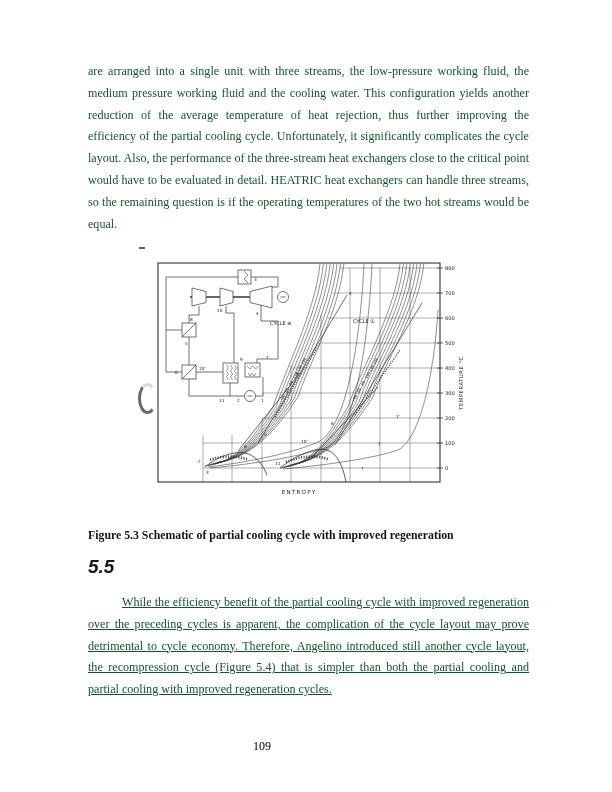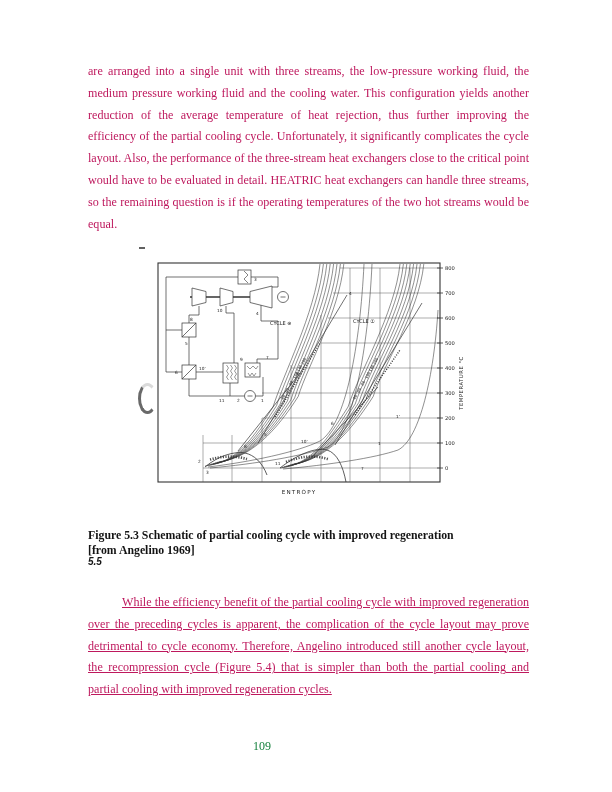--- a/index.html
+++ b/index.html
@@ -4,43 +4,43 @@
 <style>
   html,body{margin:0;padding:0;}
   body{
     width:612px;height:792px;position:relative;overflow:hidden;
     background:#ffffff;color:#1c1c1c;
     font-family:"Liberation Serif", serif;
   }
   .para{
     position:absolute;left:88px;width:441px;
     font-size:12.1px;line-height:21.8px;text-align:justify;
-    color:#be185d;
+    color:#14532d;
   }
   #para1{top:61px;}
   #para2{top:592px;text-indent:34px;text-decoration:underline;}
   #figure-wrap{position:absolute;left:150px;top:255px;width:320px;height:245px;}
   #stray-dash{position:absolute;left:139px;top:247px;width:6px;height:2px;background:#3a3a3a;opacity:.8;}
   #punch-artifact{
     position:absolute;left:138px;top:383px;width:13px;height:25px;
     border:3.5px solid #4f4f4f;border-right-color:transparent;border-top-color:rgba(80,80,80,.25);
     border-radius:50%;opacity:.85;
   }
   #caption{
     position:absolute;left:88px;top:528px;width:441px;
     font-weight:bold;font-size:11.8px;line-height:15px;color:#141414;
   }
   #section-heading{
     position:absolute;left:88px;top:556px;width:441px;
     font-family:"Liberation Sans", sans-serif;font-style:italic;font-weight:bold;
-    font-size:10px;color:#161616;display:flex;gap:17px;
+    font-size:19px;color:#161616;display:flex;gap:17px;
   }
   #page-number{
     position:absolute;left:0;top:739px;width:524px;text-align:center;
-    font-size:12px;color:#15803d;
+    font-size:12px;color:#000000;
   }
   svg text{font-family:"DejaVu Sans", sans-serif;fill:#1d1d1d;}
   .figline{stroke:#333;fill:none;}
 </style>
 </head>
 <body>
 
 <div id="para1" class="para">are arranged into a single unit with three streams, the low-pressure working fluid, the medium pressure working fluid and the cooling water.  This configuration yields another reduction of the average temperature of heat rejection, thus further improving the efficiency of the partial cooling cycle.  Unfortunately, it significantly complicates the cycle layout.  Also, the performance of the three-stream heat exchangers close to the critical point would have to be evaluated in detail.  HEATRIC heat exchangers can handle three streams, so the remaining question is if the operating temperatures of the two hot streams would be equal.</div>
 
 <div id="stray-dash"></div>
@@ -227,21 +227,20 @@
     <text x="116" y="104">7</text>
     <text x="69" y="147">11</text>
     <text x="87" y="147">2</text>
     <text x="111" y="147">1</text>
   </g>
 </svg>
 </div>
 
 <div id="caption">
   <div>Figure 5.3 Schematic of partial cooling cycle with improved regeneration</div>
-  <div>[from Angelino 1969]</div>
 </div>
 
 <div id="section-heading">
   <span>5.5</span>
 </div>
 
 <div id="para2" class="para">While the efficiency benefit of the partial cooling cycle with improved regeneration over the preceding cycles is apparent, the complication of the cycle layout may prove detrimental to cycle economy.  Therefore, Angelino introduced still another cycle layout, the recompression cycle (Figure 5.4) that is simpler than both the partial cooling and partial cooling with improved regeneration cycles.</div>
 
 <div id="page-number">109</div>
 

